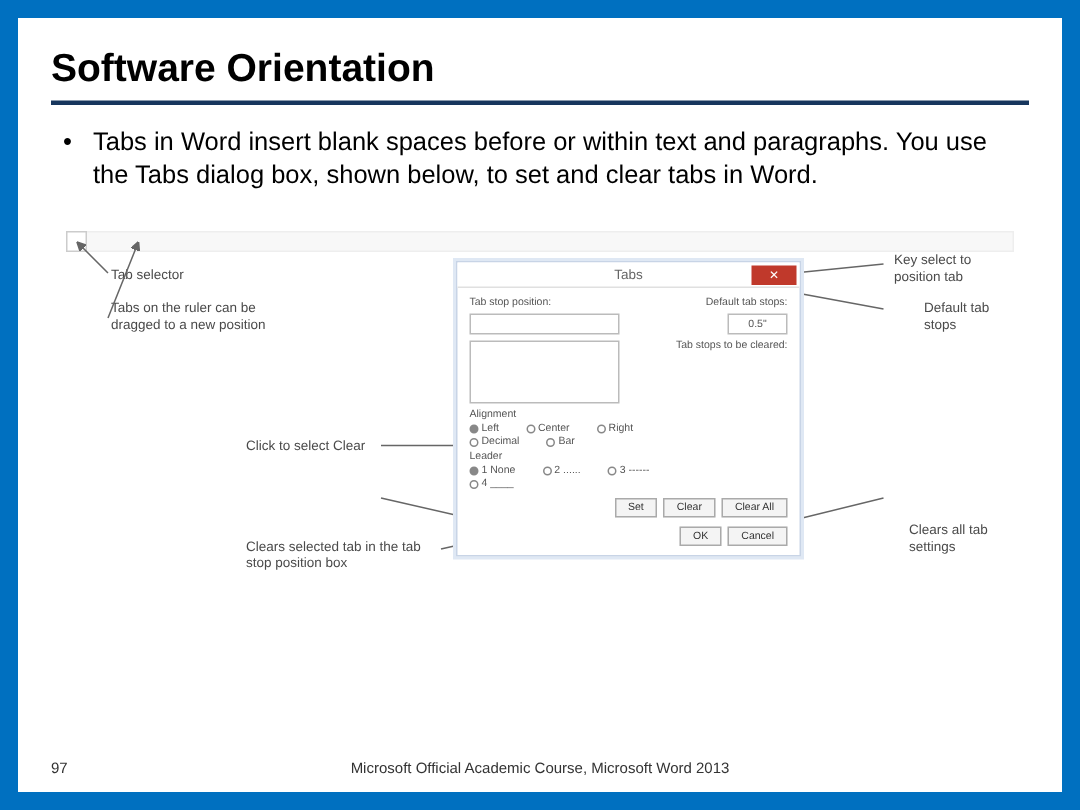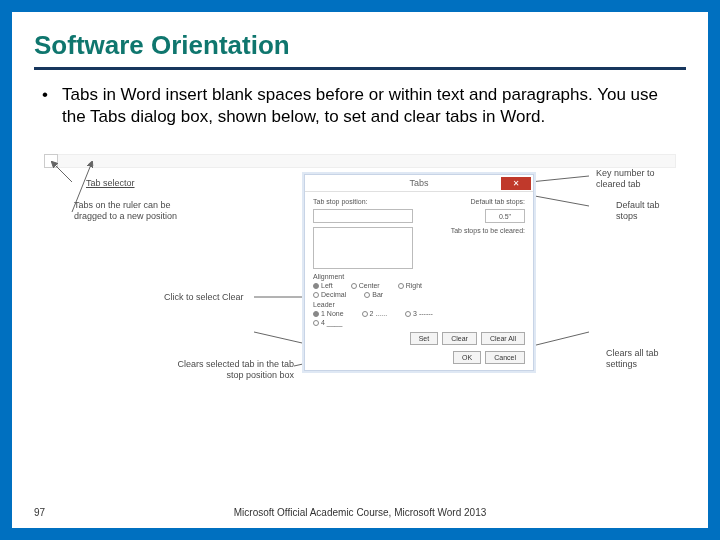--- a/index.html
+++ b/index.html
@@ -1,19 +1,19 @@
 <!DOCTYPE html>
 <html><head>
 <meta charset="utf-8">
 <style>
   * { box-sizing: border-box; margin: 0; padding: 0; }
   html, body { width: 720px; height: 540px; font-family: Arial, sans-serif; }
   .slide-frame { width: 720px; height: 540px; background: #0070c0; padding: 12px; }
   .slide { width: 100%; height: 100%; background: #fff; padding: 18px 22px 10px 22px; position: relative; }
-  .title { color: #0f766e; font-size: 26px; font-family: Arial, sans-serif; padding-bottom: 6px; border-bottom: 3px solid #17365d; margin-bottom: 14px; }
+  .title { color: #000000; font-size: 26px; font-family: Arial, sans-serif; padding-bottom: 6px; border-bottom: 3px solid #17365d; margin-bottom: 14px; }
   .bullets { padding-left: 8px; }
   .bullet { display: flex; font-size: 17px; color: #000; line-height: 1.3; }
   .bullet .dot { width: 20px; flex: 0 0 20px; }
   .bullet .txt { flex: 1; }
   .figure { position: relative; width: 100%; height: 270px; margin-top: 6px; background: #fff; }
   
   .ruler { position: absolute; top: 20px; left: 10px; right: 10px; height: 14px; background: #f8f8f8; border: 1px solid #eee; }
   .tab-selector { position: absolute; top: 20px; left: 10px; width: 14px; height: 14px; background: #fff; border: 1px solid #ccc; }
   
   .dialog { position: absolute; top: 40px; left: 270px; width: 230px; background: #fff; border: 1px solid #c8d4e6; box-shadow: 0 0 0 2px #dfe8f4; }
@@ -49,26 +49,26 @@
       <div class="bullet">
         <div class="dot">•</div>
         <div class="txt">Tabs in Word insert blank spaces before or within text and paragraphs. You use the Tabs dialog box, shown below, to set and clear tabs in Word.</div>
       </div>
     </div>
 
     <div class="figure">
       <div class="ruler"></div>
       <div class="tab-selector"></div>
 
-      <div class="callout" style="top:44px; left:52px;text-decoration:underline;">Tab selector</div>
+      <div class="callout" style="top:44px; left:40px;">Tab selector</div>
       <div class="callout" style="top:66px; left:40px; width:110px;">Tabs on the ruler can be dragged to a new position</div>
       <div class="callout" style="top:158px; left:130px;">Click to select Clear</div>
-      <div class="callout" style="top:225px; left:130px; width:130px;text-align:right;">Clears selected tab in the tab stop position box</div>
+      <div class="callout" style="top:225px; left:130px; width:130px;">Clears selected tab in the tab stop position box</div>
 
-      <div class="callout" style="top:34px; right:10px; width:80px;">Key number to cleared tab</div>
+      <div class="callout" style="top:34px; right:10px; width:80px;">Key select to position tab</div>
       <div class="callout" style="top:66px; right:10px; width:60px;">Default tab stops</div>
       <div class="callout" style="top:190px; right:10px; width:70px;margin-top:24px;">Clears all tab settings</div>
 
       <svg class="arrow" style="top:0;left:0;" width="640" height="270">
         <defs>
             <marker id="ah" markerWidth="6" markerHeight="6" refX="5" refY="3" orient="auto">
               <path d="M0,0 L6,3 L0,6 Z" fill="#666"></path>
             </marker>
           </defs>
         <line x1="38" y1="48" x2="18" y2="28" marker-end="url(#ah)"></line>

